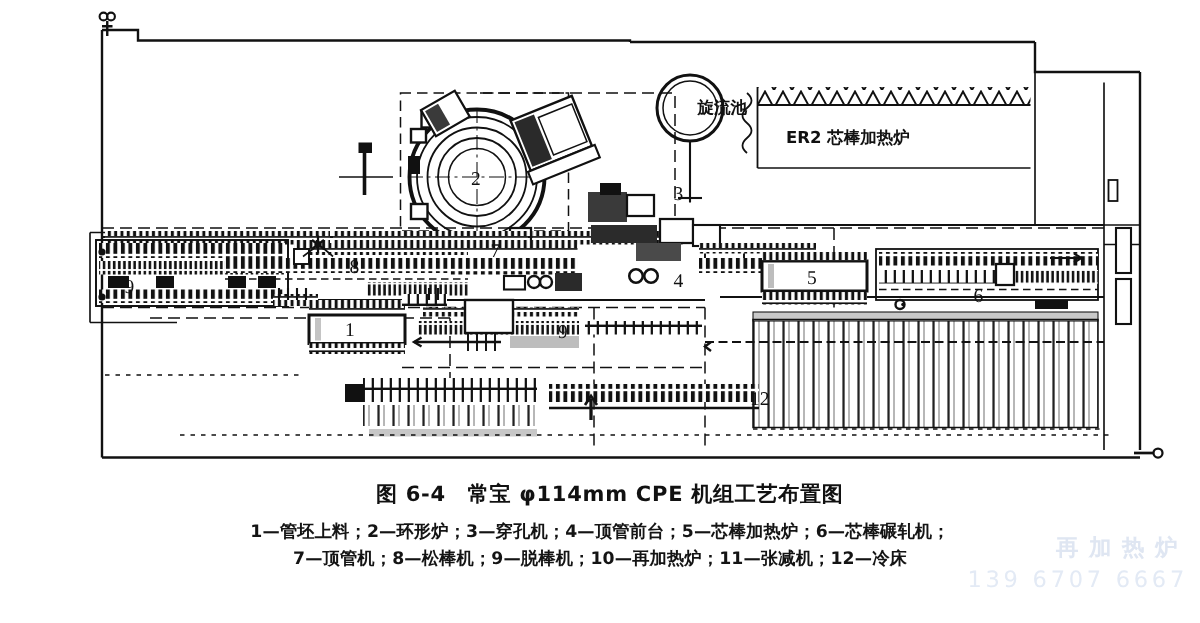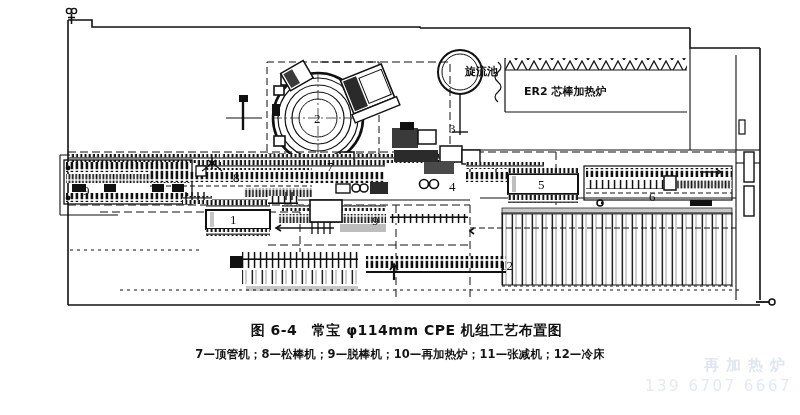--- a/index.html
+++ b/index.html
@@ -348,19 +348,20 @@
   <div class="lbl callout" style="left:649px;top:190px;">6</div>
   <div class="lbl callout" style="left:327px;top:160px;">7</div>
   <div class="lbl callout" style="left:233px;top:171px;">8</div>
   <div class="lbl callout" style="left:83px;top:184px;">9</div>
   <div class="lbl callout" style="left:230px;top:213px;">1</div>
   <div class="lbl callout" style="left:372px;top:214px;">9</div>
   <div class="lbl callout" style="left:484px;top:259px;padding-left:16px;">12</div>
 
   <div class="caption">
     <div class="cap-title">图 6-4　常宝 φ114mm CPE 机组工艺布置图</div>
+    <div class="cap-line">1—管坯上料；2—环形炉；3—穿孔机；4—顶管前台；5—芯棒加热炉；6—芯棒碾轧机；</div>
     <div class="cap-line">7—顶管机；8—松棒机；9—脱棒机；10—再加热炉；11—张减机；12—冷床</div>
   </div>
 
   <div class="wm wm-text">再加热炉</div>
   <div class="wm wm-phone">139 6707 6667</div>
 
 </div>
 
 </body></html>

